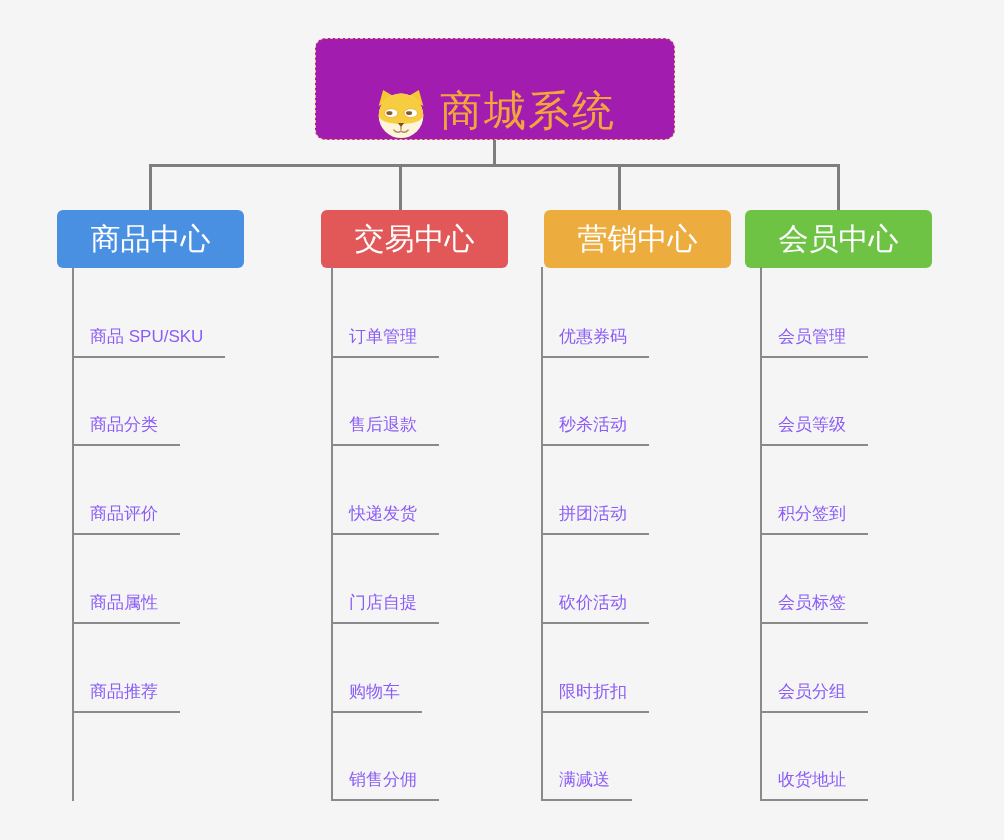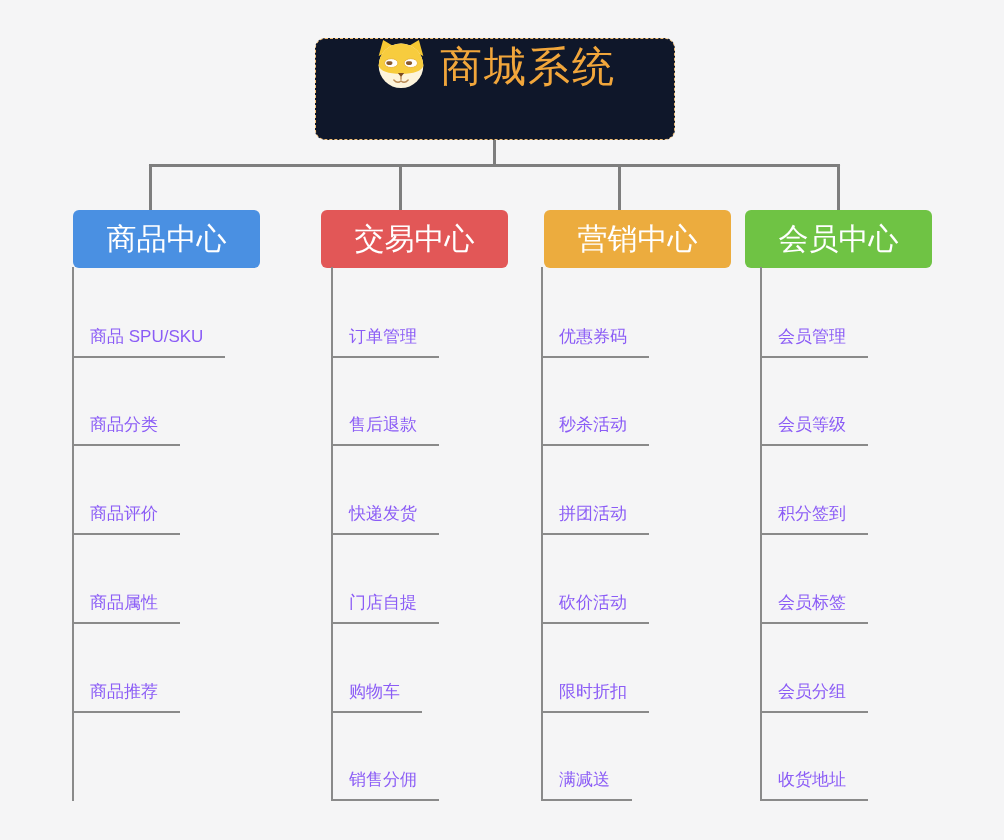--- a/index.html
+++ b/index.html
@@ -11,35 +11,35 @@
   }
   .canvas{position:relative;width:1004px;height:840px;}
 
   
   .lv{position:absolute;width:3px;background:#7e7e7e;}
   .lh{position:absolute;height:3px;background:#7e7e7e;border-radius:2px;}
 
   
   .root{
     position:absolute;left:315px;top:38px;width:360px;height:102px;
-    box-sizing:border-box;background:#0f172a;
+    box-sizing:border-box;background:#a21caf;
     border:1px dashed #f2c179;border-radius:10px;
-    display:flex;align-items:flex-start;justify-content:center;gap:12px;
+    display:flex;align-items:flex-end;justify-content:center;gap:12px;
   }
   .root-title{font-size:42px;color:#f1a63b;letter-spacing:2px;white-space:nowrap;}
   .dog{display:flex;align-items:center;}
 
   
   .bnode{
     position:absolute;top:210px;width:187px;height:58px;
     border-radius:6px;color:#ffffff;font-size:30px;
     text-align:center;line-height:58px;white-space:nowrap;
     cursor:pointer;
   }
-  .b1{left:57px;background:#4a90e2;margin-left:16px;}
+  .b1{left:57px;background:#4a90e2;}
   .b2{left:321px;background:#e25757;}
   .b3{left:544px;background:#ecac3e;}
   .b4{left:745px;background:#6fc344;}
 
   
   .vline{position:absolute;top:267px;height:534px;width:2px;background:#8a8a8a;}
 
   
   .leaf{
     position:absolute;white-space:nowrap;

